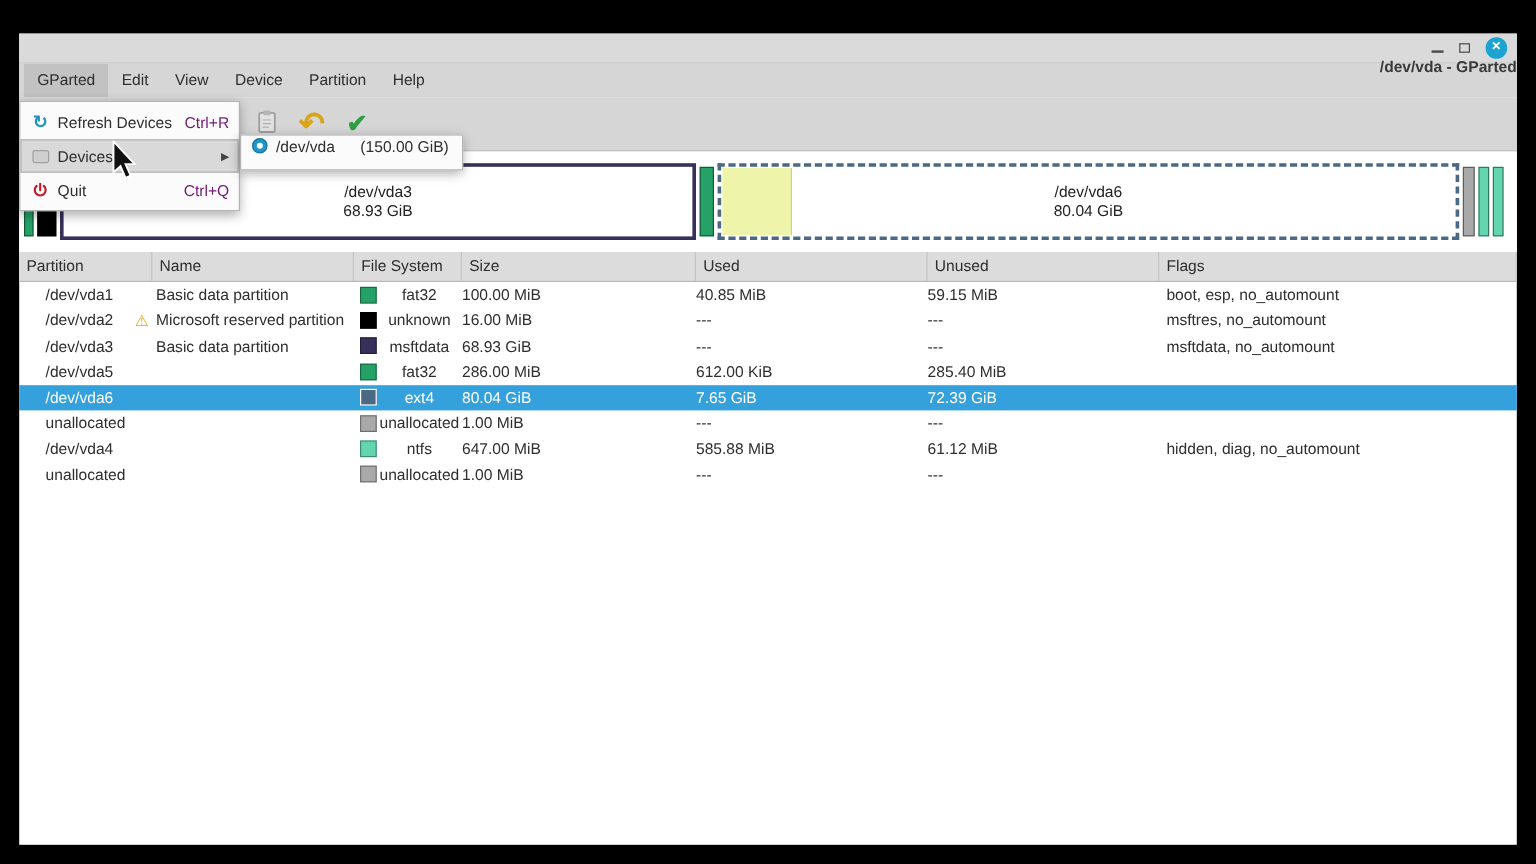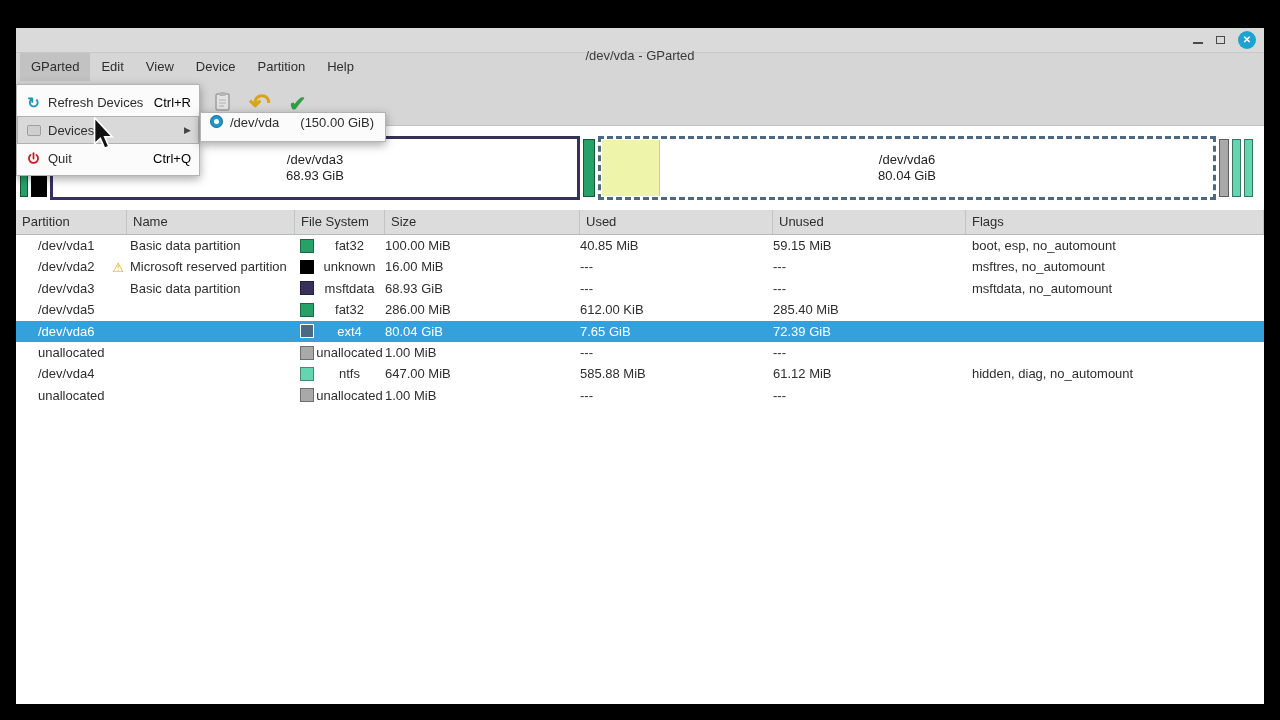--- a/index.html
+++ b/index.html
@@ -2,22 +2,22 @@
 <html><head>
 <meta charset="utf-8">
 <style>
   html,body{margin:0;padding:0;}
   body{width:1280px;height:720px;background:#000;position:relative;overflow:hidden;
        font-family:"Liberation Sans",sans-serif;font-size:13px;color:#2e2e2e;}
   .window{position:absolute;left:16px;top:28px;width:1248px;height:676px;background:#fff;}
 
   
   .titlebar{height:24px;background:#dadada;position:relative;border-bottom:1px solid #c9c9c9;}
-  .title{position:absolute;left:0;right:0;top:16px;height:24px;line-height:24px;text-align:center;
-         font-weight:normal;color:#3a3a3a;}
+  .title{position:absolute;left:0;right:0;top:16px;height:24px;line-height:24px;text-align:right;
+         font-weight:bold;color:#3a3a3a;}
   .winbtns{position:absolute;right:8px;top:0;height:24px;display:flex;align-items:center;gap:13px;}
   .btn-min{width:10px;height:2px;background:#4a4a4a;margin-top:6px;cursor:default;}
   .btn-max{width:9px;height:8px;border:1.5px solid #4a4a4a;box-sizing:border-box;background:transparent;}
   .btn-close{width:18px;height:18px;border-radius:50%;display:flex;align-items:center;justify-content:center;
              color:#fff;font-size:10px;font-weight:bold;line-height:1;}
 
   
   .menubar{height:28px;background:#d6d6d6;display:flex;align-items:stretch;padding-left:4px;}
   .menu-item{padding:0 11px;line-height:28px;}
   .menu-item.active{background:#c2c2c2;}
@@ -63,21 +63,21 @@
 
   
   .menu-panel{position:absolute;background:#fbfbfb;border:1px solid #b4b4b4;
       box-shadow:0 3px 9px rgba(0,0,0,.35);z-index:40;}
   #gparted-menu{left:16px;top:84px;width:184px;padding:3px 0;box-sizing:border-box;}
   .mitem{height:28px;display:flex;align-items:center;padding:0 8px;}
   .mitem.hover{background:#d9d9d9;box-shadow:inset 0 0 0 1px #b1b1b1;}
   .micon{width:17px;margin-right:6px;flex:none;display:flex;align-items:center;justify-content:center;}
   .refresh-glyph{color:#2196b8;font-weight:bold;font-size:15px;line-height:1;}
   .dev-ic{width:12px;height:9px;background:#cfcfcf;border:1px solid #9f9f9f;border-radius:2px;}
-  .mshortcut{margin-left:auto;color:#000000;}
+  .mshortcut{margin-left:auto;color:#701a75;}
   .subarrow{margin-left:auto;font-size:9px;color:#444;}
   #devices-submenu{left:200px;top:112px;width:186px;padding:2px 0;box-sizing:border-box;}
   .smitem{height:24px;display:flex;padding:0 9px;}
   .radio{width:13px;height:13px;border-radius:50%;margin-right:7px;flex:none;position:relative;
       box-shadow:inset 0 0 0 1px rgba(0,0,0,.25);}
   .radio::after{content:"";position:absolute;left:4px;top:4px;width:5px;height:5px;border-radius:50%;background:#fff;}
   .sm-size{margin-left:auto;padding-right:2px;}
 
   .cursor{position:absolute;left:93px;top:117px;z-index:60;}
 </style>

